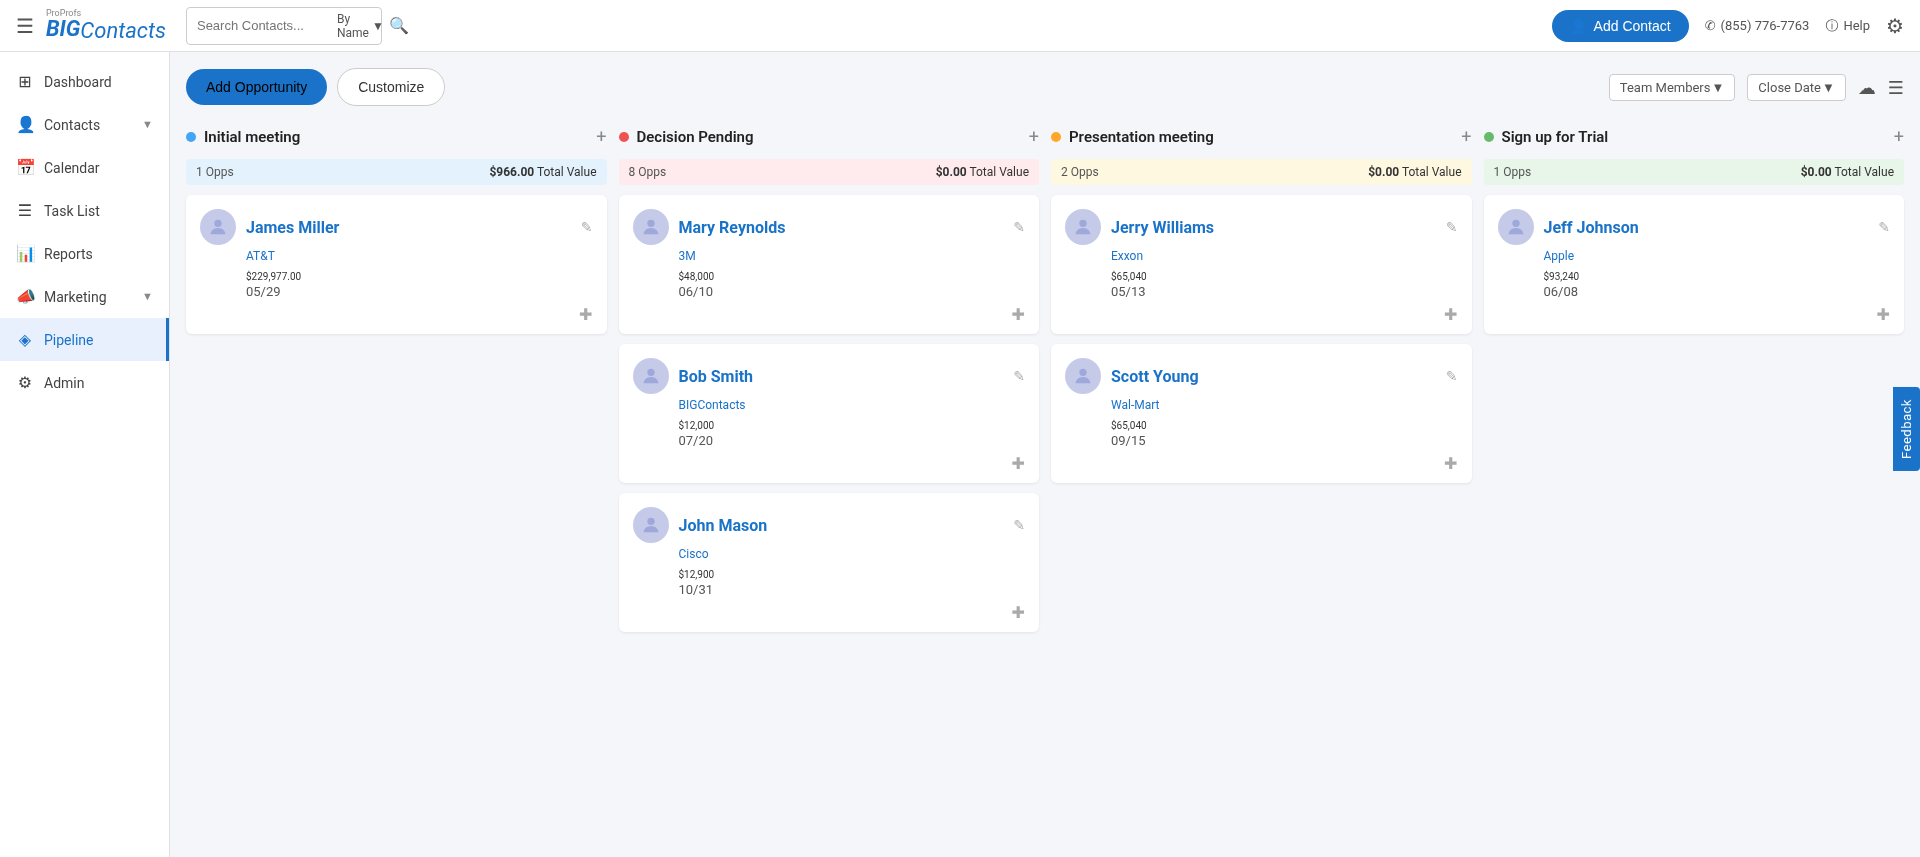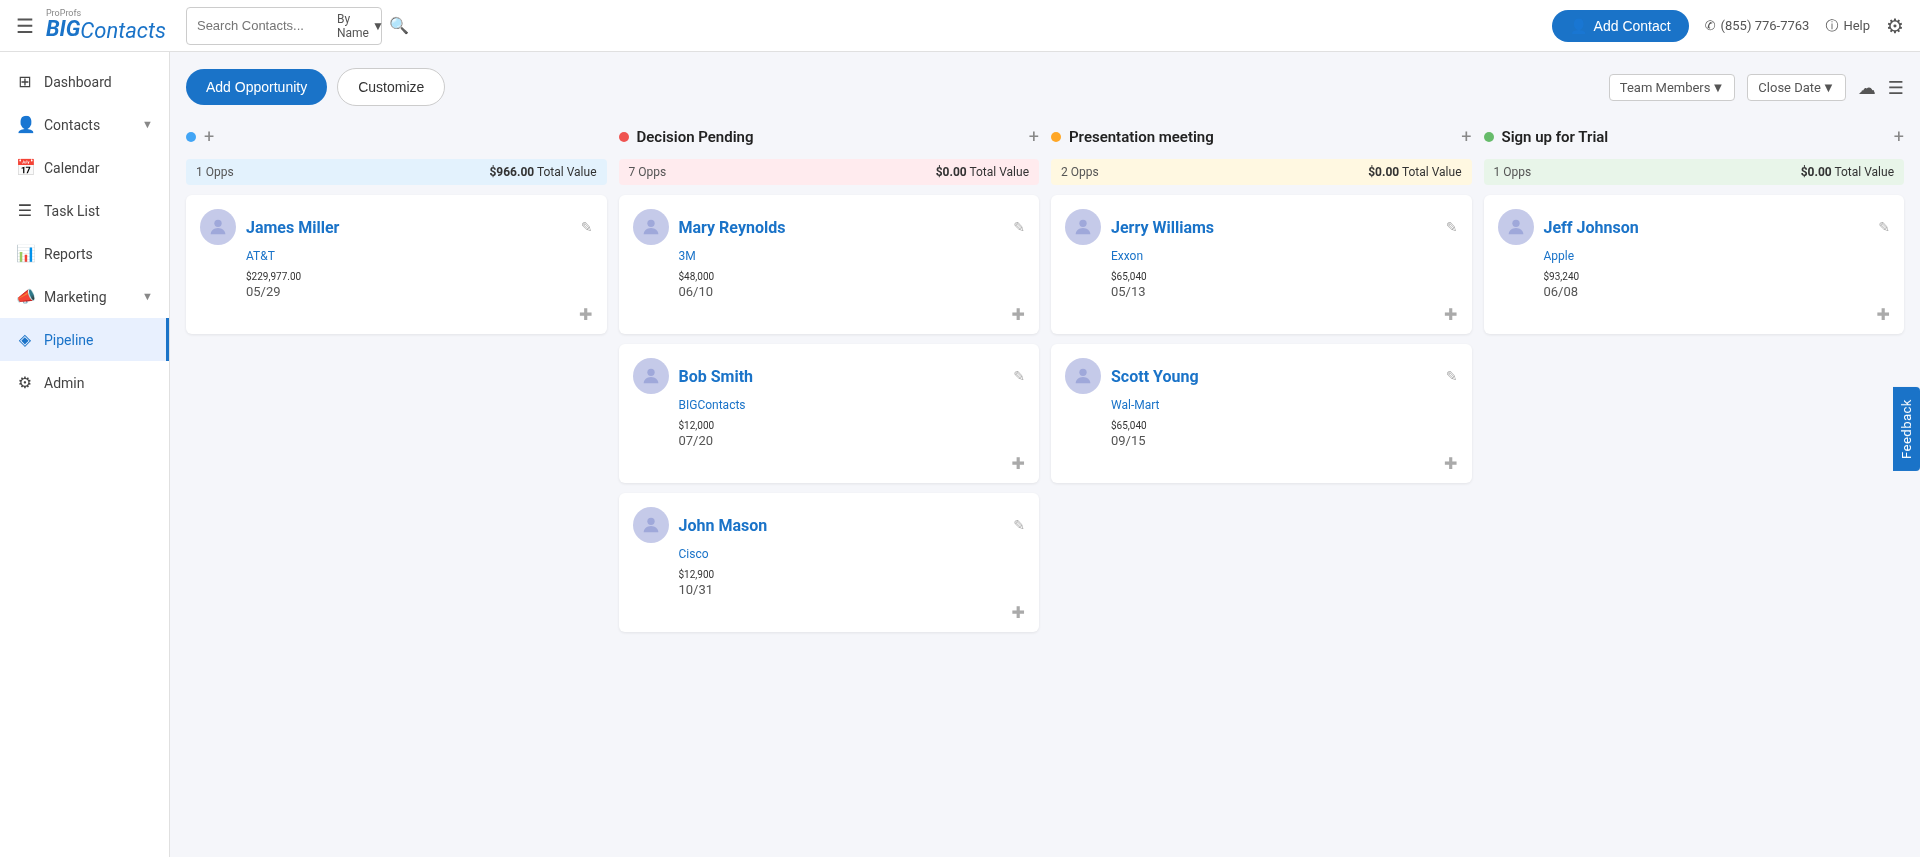--- a/index.html
+++ b/index.html
@@ -52,21 +52,21 @@
     .sidebar-item .chevron { font-size: 11px; color: #888; }
 
     
     .main-content { flex: 1; overflow-y: auto; padding: 16px; background: #f5f6fa; }
 
     
     .pipeline-toolbar {
       display: flex; align-items: center; margin-bottom: 16px;
     }
     .add-opp-btn {
-      background: #1a73c8; color: #ffffff; border: none; border-radius: 20px;
+      background: #1a73c8; color: #000000; border: none; border-radius: 20px;
       padding: 10px 20px; font-size: 14px; cursor: pointer; margin-right: 10px;
     }
     .customize-btn {
       background: #fff; color: #333; border: 1px solid #ccc; border-radius: 20px;
       padding: 10px 20px; font-size: 14px; cursor: pointer;
     }
     .toolbar-right { margin-left: auto; display: flex; align-items: center; gap: 12px; }
     .filter-btn {
       display: flex; align-items: center; gap: 1px; font-size: 13px;
       color: #555; cursor: pointer; border: 1px solid #ccc; border-radius: 4px;
@@ -219,20 +219,21 @@
         </div>
         <span class="cloud-btn">☁</span>
         <span class="list-view-btn">☰</span>
       </div>
     </div>
 
     <div class="pipeline-board" id="pipeline-board">
     <div class="pipeline-column">
     <div class="column-header">
       <span class="column-dot" style="background:#42a5f5"></span>
+      <span class="column-title">Initial meeting</span>
       <span class="column-add">+</span>
     </div>
     <div class="column-stats" style="background:#e3f2fd">
       <span class="stats-opps">1 Opps</span>
       <span><span class="stats-value">$966.00</span> Total Value</span>
     </div>
 
     <div class="opp-card">
       <div class="card-header">
         <div class="card-avatar">
@@ -253,21 +254,21 @@
     </div>
 
   </div>
         <div class="pipeline-column">
     <div class="column-header">
       <span class="column-dot" style="background:#ef5350"></span>
       <span class="column-title">Decision Pending</span>
       <span class="column-add">+</span>
     </div>
     <div class="column-stats" style="background:#ffebee">
-      <span class="stats-opps">7 Opps</span>
+      <span class="stats-opps">8 Opps</span>
       <span><span class="stats-value">$0.00</span> Total Value</span>
     </div>
 
     <div class="opp-card">
       <div class="card-header">
         <div class="card-avatar">
           <svg width="22" height="22" viewBox="0 0 24 24" fill="#9fa8da">
                   <circle cx="12" cy="8" r="4"></circle>
                   <path d="M4 20c0-4 3.6-7 8-7s8 3 8 7"></path>
                 </svg>

